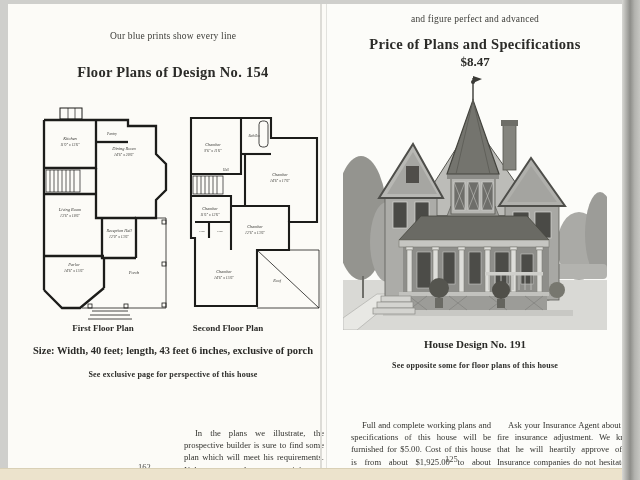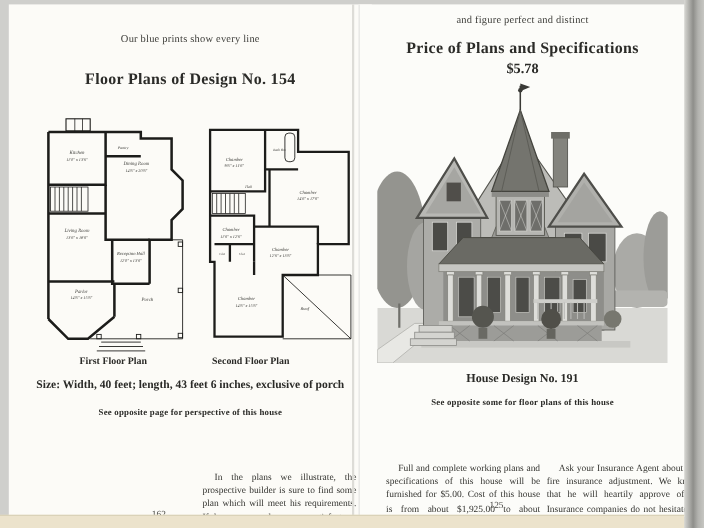--- a/index.html
+++ b/index.html
@@ -118,29 +118,29 @@
         <text x="72" y="124" font-size="3.8">12'6" x 13'6"</text>
         <text x="41" y="163" font-size="4.2">Chamber</text>
         <text x="41" y="169" font-size="3.8">14'6" x 15'6"</text>
         <text x="94" y="172" font-size="4">Roof</text>
       </g>
     </svg>
 
     <div class="plancap" style="left:145px;top:319px;width:150px">Second Floor Plan</div>
     <div class="plancap" style="left:20px;top:319px;width:150px">First Floor Plan</div>
     <div class="sizeline" style="top:341px">Size: Width, 40 feet; length, 43 feet 6 inches, exclusive of porch</div>
-    <div class="note" style="top:366px">See opposite page for perspective of this house</div>
+    <div class="note" style="top:366px">See exclusive page for perspective of this house</div>
     <div class="col" style="left:176px;top:390px;width:140px">In the plans we illustrate, the prospective builder is sure to find some plan which will meet his requirements. If, however, no plan proves satisfactory, the ideas advanced in these illustrations are well worth the price of the book.</div>
     <div class="pagenum" style="left:130px;top:458px;width:60px">162</div>
   </div>
 
   <div class="page" id="page-right">
-    <div class="hdr" style="top:10px">and figure perfect and distinct</div>
+    <div class="hdr" style="top:10px">and figure perfect and advanced</div>
     <div class="title" style="top:32px">Price of Plans and Specifications</div>
-    <div class="price" style="top:50px">$5.78</div>
+    <div class="price" style="top:50px">$8.47</div>
 
     <svg style="left:16px;top:62px" width="264" height="264" viewBox="0 0 264 264">
       <g>
         <rect x="0" y="214" width="264" height="50" fill="#d9d9d5"></rect>
         <ellipse cx="18" cy="152" rx="26" ry="62" fill="#94948f"></ellipse>
         <ellipse cx="44" cy="176" rx="17" ry="40" fill="#a5a5a1"></ellipse>
         <line x1="20" y1="210" x2="20" y2="232" stroke="#6f6f6a" stroke-width="2"></line>
         <ellipse cx="236" cy="180" rx="22" ry="34" fill="#aaaaa6"></ellipse>
         <ellipse cx="257" cy="168" rx="15" ry="42" fill="#9c9c98"></ellipse>
         <rect x="204" y="198" width="60" height="15" rx="4" fill="#b3b3af"></rect>

